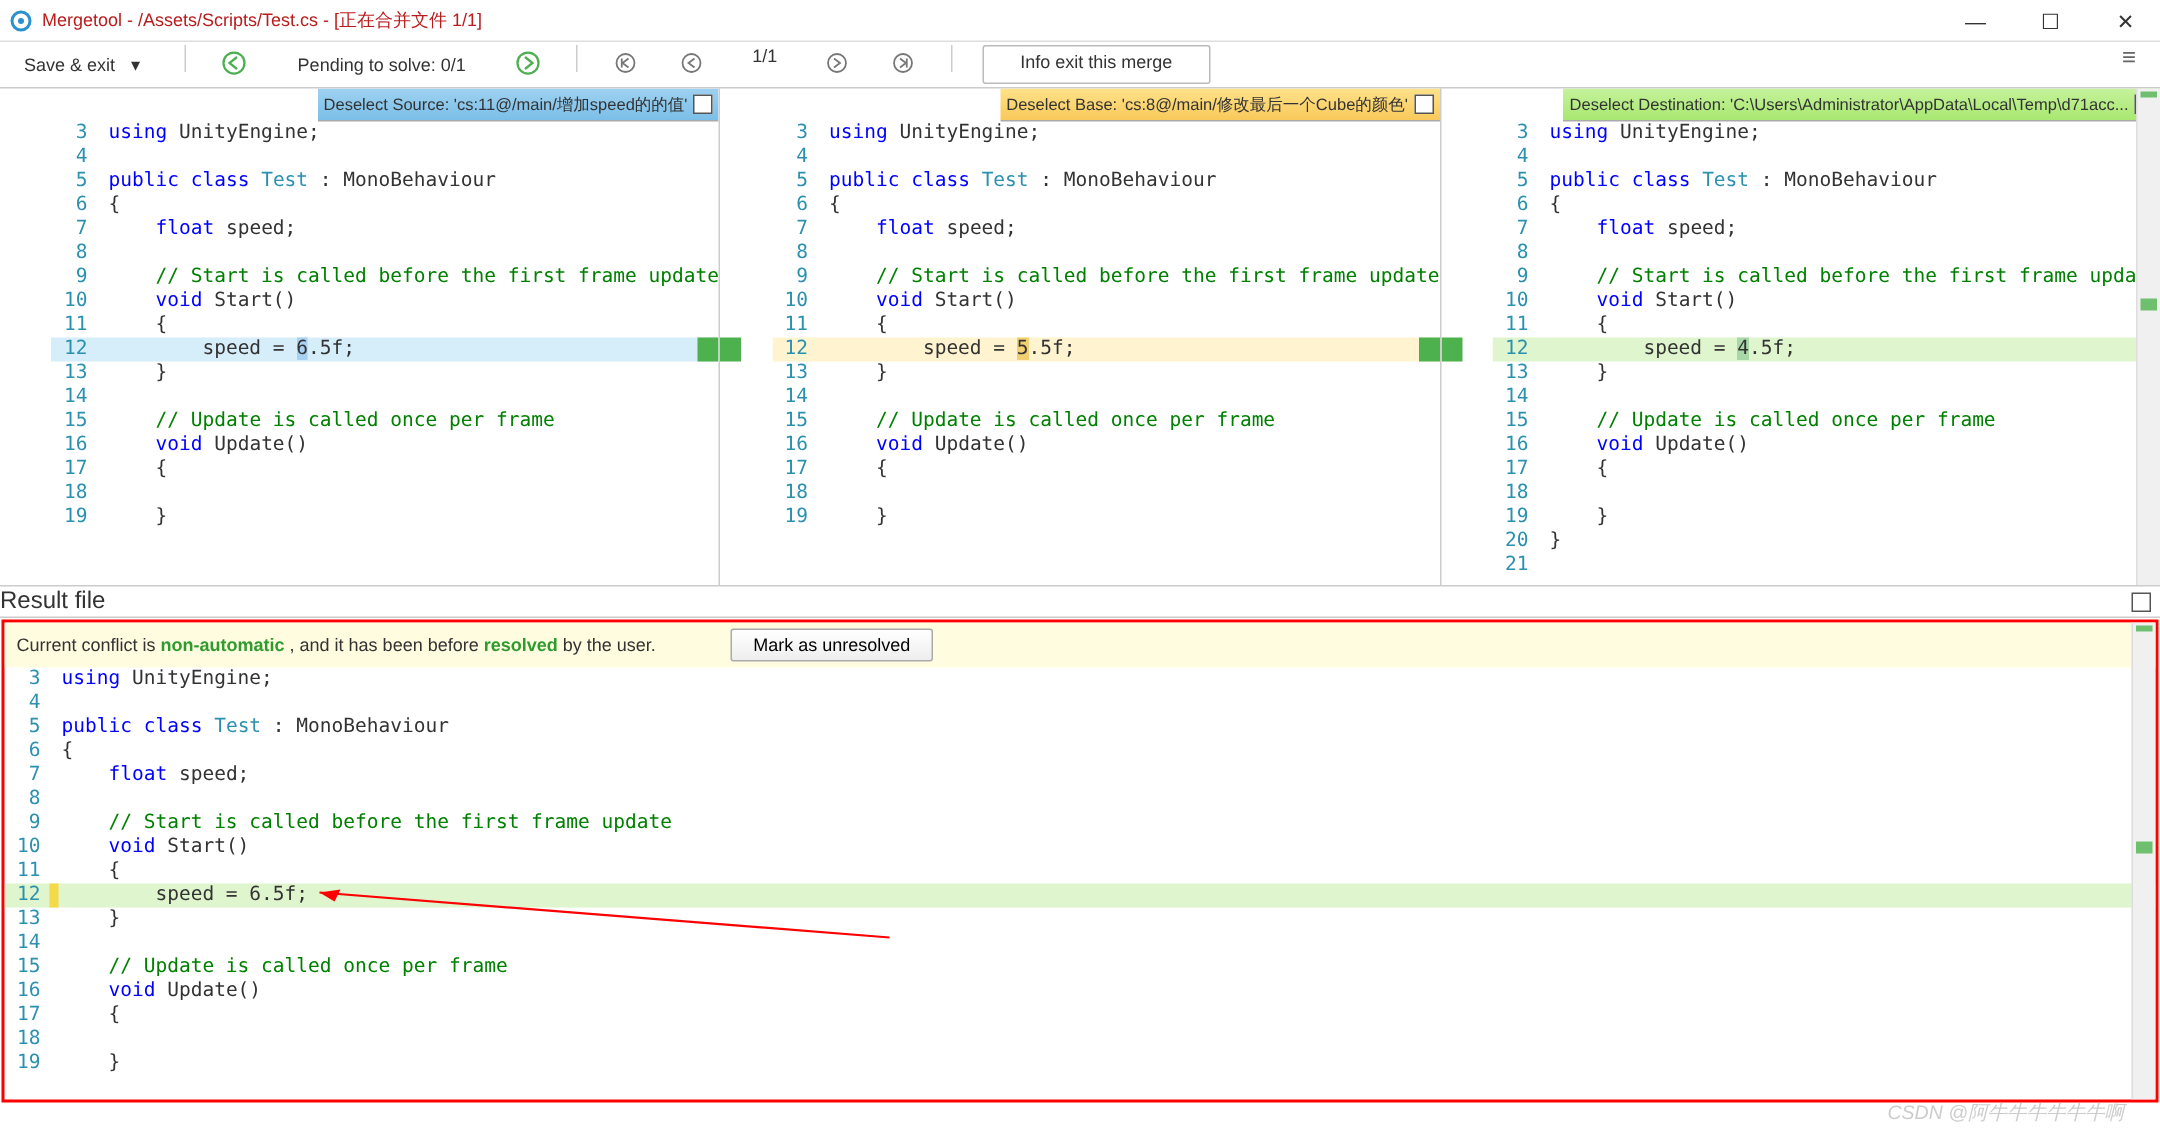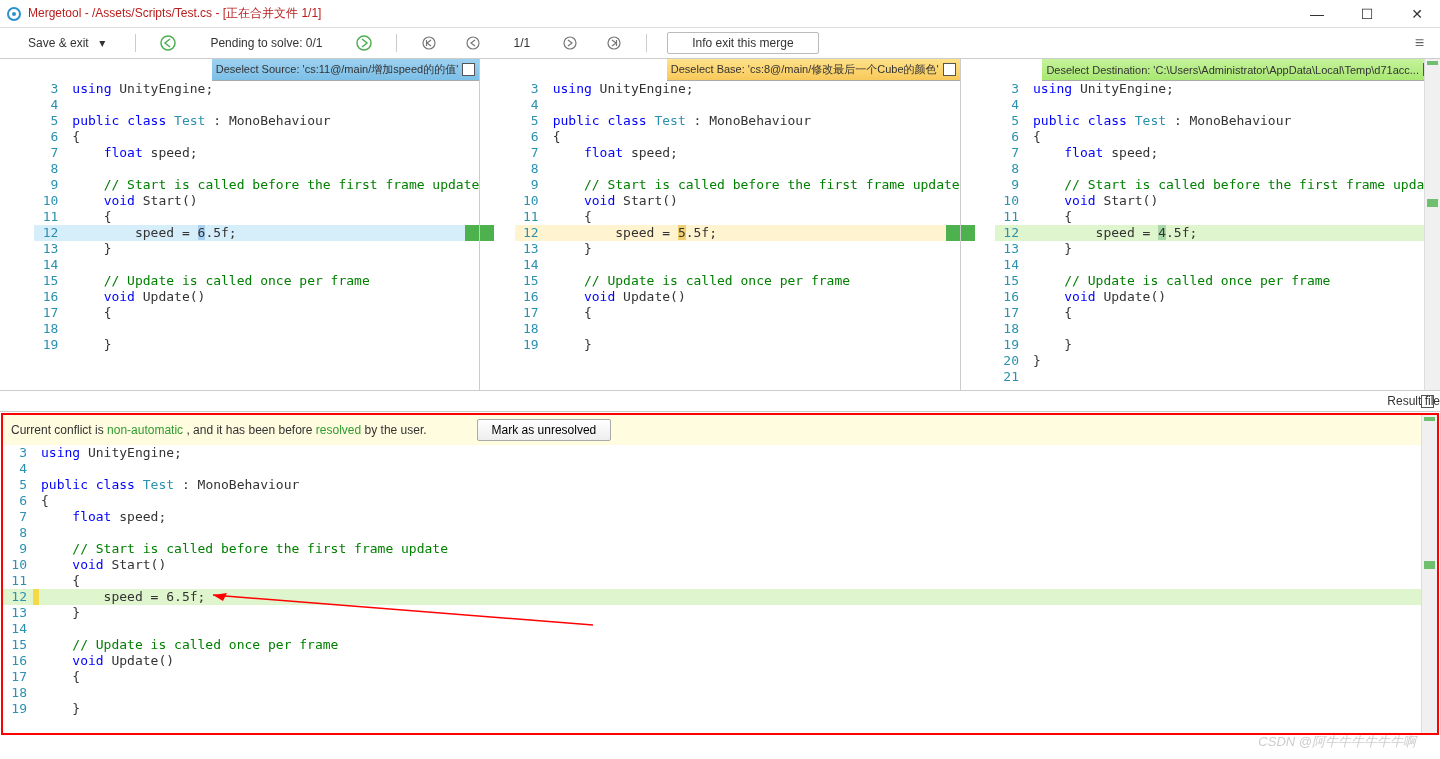--- a/index.html
+++ b/index.html
@@ -2,21 +2,21 @@
 <html><head>
 <meta charset="utf-8">
 <style>
 * { margin:0; padding:0; box-sizing:border-box; }
 body { font-family:"Segoe UI",Tahoma,sans-serif; font-size:12px; background:#fff; color:#333; width:1440px; height:759px; overflow:hidden; position:relative;}
 .titlebar { height:28px; display:flex; align-items:center; padding:0 6px; border-bottom:1px solid #ddd;}
 .titlebar .icon { width:16px; height:16px; margin-right:6px;}
 .titlebar .ttext { font-size:12px; color:#b91c1c;}
 .titlebar .wbtns { margin-left:auto; display:flex; gap:24px; padding-right:4px;}
 .wbtn { width:26px; height:26px; display:flex; align-items:center; justify-content:center; font-size:14px; color:#333;}
-.toolbar { height:30px; display:flex; align-items:center; padding:2px 6px; gap:20px;margin-left:12px;}
+.toolbar { height:30px; display:flex; padding:2px 6px; gap:20px;}
 .tbtn { padding:2px 10px; color:#333; display:flex; align-items:center; gap:4px;}
 .tnav { width:24px; height:24px; display:inline-flex; align-items:center; justify-content:center; color:#666;}
 .tnav.green { color:#4caf50;}
 .counter { padding:0 8px;}
 .infobtn { border:1px solid #bbb; padding:3px 24px; border-radius:2px;}
 .hamb { margin-left:auto; font-size:16px; color:#666; padding-right:10px;}
 .panes { display:flex; height:332px; border-top:1px solid #ccc;}
 .pane { flex:1; border-right:1px solid #ccc; display:flex; flex-direction:column; overflow:hidden; position:relative;align-items:flex-end;}
 .pane:last-child { border-right:none;}
 .phdr { height:22px; display:flex; align-items:center; padding:0 4px; font-size:11px; position:relative; border-bottom:1px solid #aaa;}
@@ -34,25 +34,25 @@
 .cmt { color:#008000;}
 .hl-src { background:#d6edfa;}
 .hl-src .lc { border-left:0;}
 .hl-base { background:#fff3d0;}
 .hl-dst { background:#dff5ce;}
 .pane .edge { position:absolute; top:22px; bottom:0; width:14px;}
 .edge-r { right:0;}
 .edge-l { left:0;}
 .edge .mk { position:absolute; width:14px; height:16px;}
 .mk-g { background:#4db14d;}
-.reshdr { height:22px; display:flex; align-items:center; justify-content:flex-end; border-top:1px solid #ccc; border-bottom:1px solid #ccc; font-size:12px; position:relative;}
+.reshdr { height:22px; display:flex; align-items:center; justify-content:flex-start; border-top:1px solid #ccc; border-bottom:1px solid #ccc; font-size:16px; position:relative;}
 .reshdr .sq { position:absolute; right:6px; width:13px; height:13px; border:1px solid #555;}
 .resbox { border:2px solid red; margin:1px; height:322px; display:flex; flex-direction:column; overflow:hidden; position:relative;}
 .conflictbar { background:#fffce0; padding:4px 8px; display:flex; align-items:center; gap:10px; font-size:12px;}
-.green { color:#2e9b2e; font-weight:400;}
+.green { color:#2e9b2e; font-weight:700;}
 .markbtn { border:1px solid #aaa; background:linear-gradient(#fff,#eee); padding:3px 14px; border-radius:2px; font-size:12px;margin-left:40px;}
 .rescode { flex:1; overflow:hidden; font-family:Consolas,monospace; font-size:13px; line-height:16px; position:relative;}
 .rescode .line.hl-dst { background:#dff5ce;}
 .rescode .yel { position:absolute; left:30px; width:6px; height:16px; background:#f5d949;}
 .arrow { position:absolute; pointer-events:none;}
 .scroll-r { position:absolute; right:0; top:0; bottom:0; width:16px; background:#f0f0f0; border-left:1px solid #ddd;}
 .scroll-r .mk { position:absolute; right:2px; left:2px; height:8px;}
 .mk-green { background:#6ec06e;}
 .watermark { position:absolute; right:24px; bottom:8px; color:rgba(170,170,170,0.6); font-size:13px; font-style:italic;}
 .hl-num { background:#a8d8a8;}

